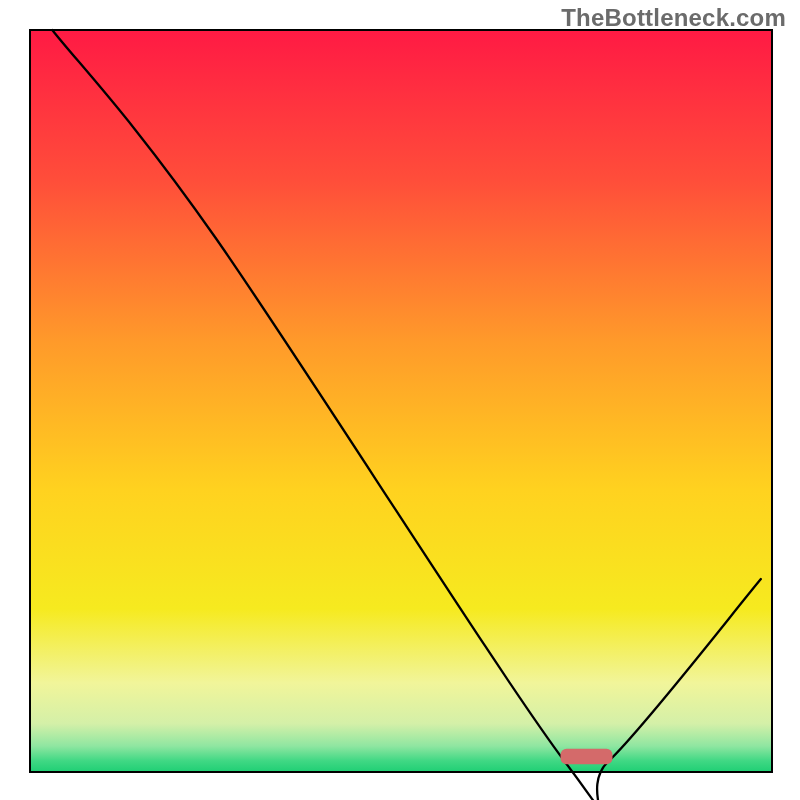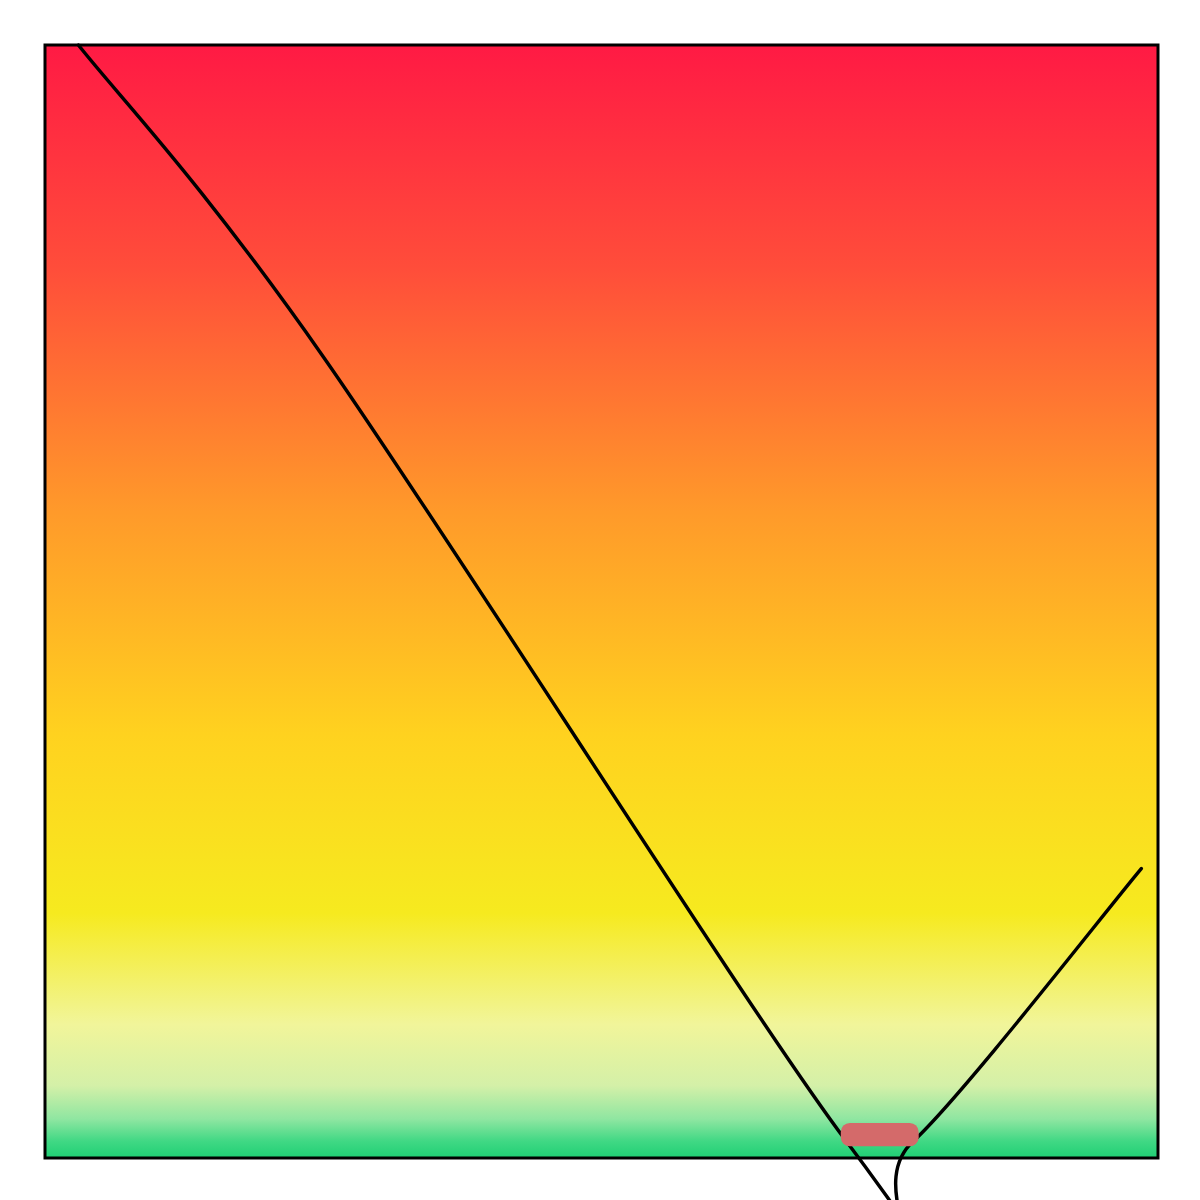--- a/index.html
+++ b/index.html
@@ -31,20 +31,21 @@
     top: 0;
     left: 0;
     width: 800px;
     height: 800px;
   }
 </style>
 </head>
 <body>
 <div class="container">
 
+<div class="watermark">TheBottleneck.com</div>
 
 <svg class="chart" viewBox="0 0 800 800">
   <defs>
     <linearGradient id="bg-grad" x1="0" y1="0" x2="0" y2="1">
           <stop offset="0%" stop-color="#ff1a44"></stop>
           <stop offset="20%" stop-color="#ff4d3a"></stop>
           <stop offset="42%" stop-color="#ff9a2a"></stop>
           <stop offset="62%" stop-color="#ffd21f"></stop>
           <stop offset="78%" stop-color="#f6ea1f"></stop>
           <stop offset="88%" stop-color="#f1f59a"></stop>

